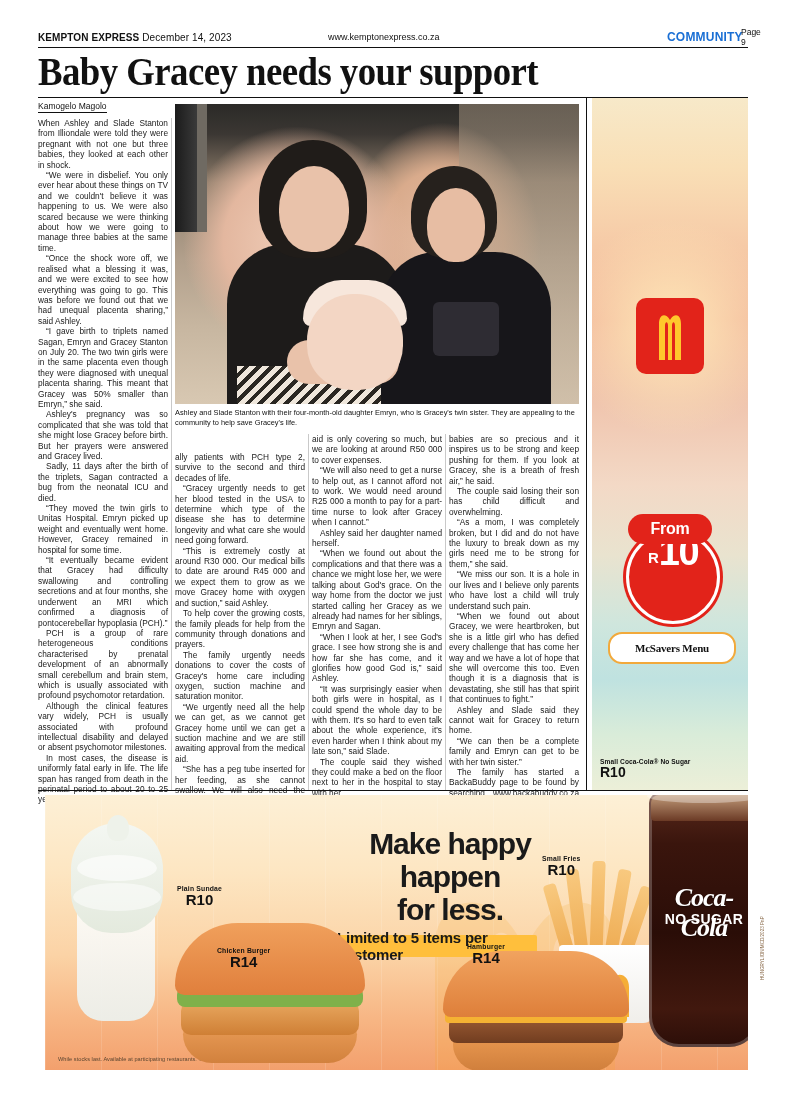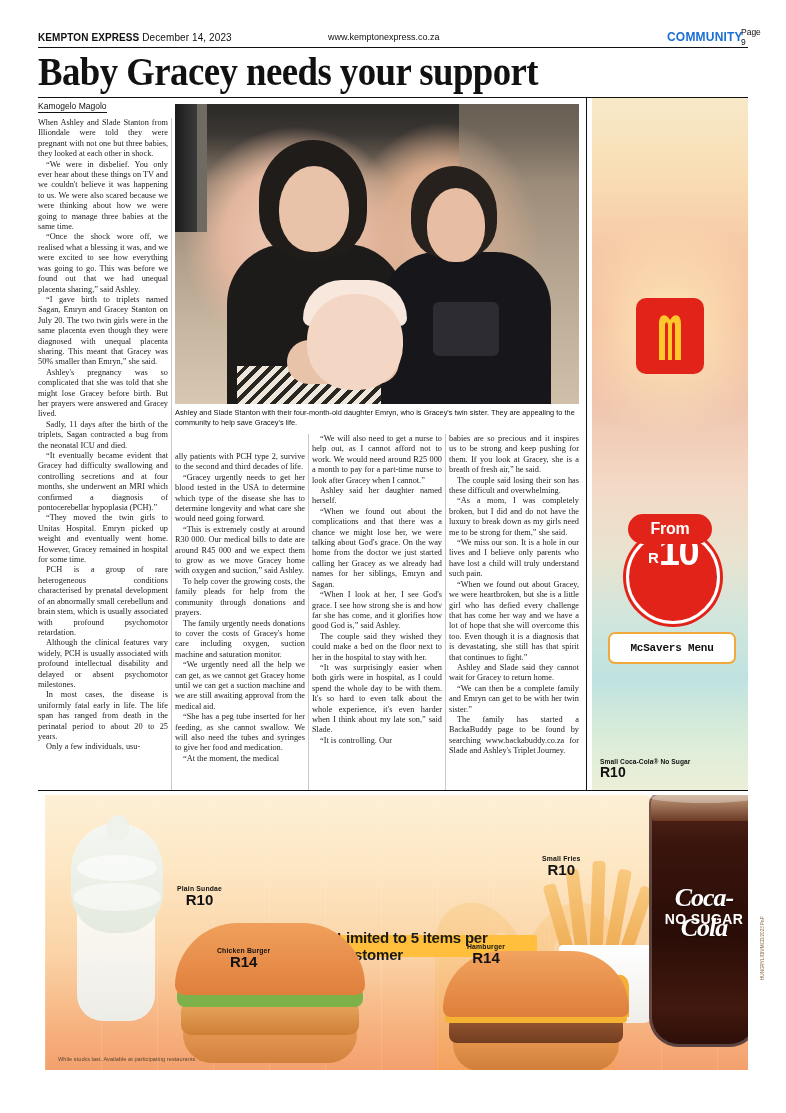--- a/index.html
+++ b/index.html
@@ -49,21 +49,21 @@
     padding-bottom:1px;
   }
 
   
   .col{
     position:absolute;
     font-size:8.3px;
     line-height:10.4px;
     color:#1a1a1a;
     text-align:justify;
-    font-family:Liberation Serif, serif;
+    font-family:Liberation Sans, sans-serif;
   }
   .col p{margin:0;text-indent:8px;}
   .col p.first{text-indent:0;}
 
   .col1{left:38px;top:118px;width:130px;height:672px;}
   .col2{left:175px;top:452px;width:130px;height:356px;}
   .col3{left:312px;top:434px;width:130px;height:356px;}
   .col4{left:449px;top:434px;width:130px;height:356px;}
 
   
@@ -157,23 +157,23 @@
     font-weight:700;font-size:15px;color:#fff;
     position:relative;top:-2px;
   }
   .r10-circle .num{
     font-family:"Liberation Sans", sans-serif;
     font-weight:700;font-size:38px;color:#fff;letter-spacing:-1.5px;
     line-height:1;
   }
   .mcsavers{
     position:absolute;left:16px;top:534px;width:124px;height:28px;
-    background:#fff;border:2px solid #f2a93b;border-radius:7px;
+    background:#fff;border:2px solid #f2a93b;border-radius:14px;
     display:flex;align-items:center;justify-content:center;
-    font-family:Liberation Mono, monospace;
+    font-family:Liberation Serif, serif;
     font-weight:700;font-size:11px;color:#111;letter-spacing:-.2px;
     z-index:3;
   }
 
   .coke-label{
     position:absolute;left:600px;top:758px;width:150px;text-align:left;
     font-family:"Liberation Sans", sans-serif;
     z-index:6;
   }
   .coke-label .nm{font-size:6.6px;font-weight:700;color:#111;letter-spacing:.1px;}
@@ -301,49 +301,50 @@
   </div>
   <div class="caption">Ashley and Slade Stanton with their four-month-old daughter Emryn, who is Gracey's twin sister. They are appealing to the community to help save Gracey's life.</div>
 
   <div class="col col1">
       <p class="first">When Ashley and Slade Stanton from Illiondale were told they were pregnant with not one but three babies, they looked at each other in shock.</p>
       <p>“We were in disbelief. You only ever hear about these things on TV and we couldn't believe it was happening to us. We were also scared because we were thinking about how we were going to manage three babies at the same time.</p>
       <p>“Once the shock wore off, we realised what a blessing it was, and we were excited to see how everything was going to go. This was before we found out that we had unequal placenta sharing,” said Ashley.</p>
       <p>“I gave birth to triplets named Sagan, Emryn and Gracey Stanton on July 20. The two twin girls were in the same placenta even though they were diagnosed with unequal placenta sharing. This meant that Gracey was 50% smaller than Emryn,” she said.</p>
       <p>Ashley's pregnancy was so complicated that she was told that she might lose Gracey before birth. But her prayers were answered and Gracey lived.</p>
       <p>Sadly, 11 days after the birth of the triplets, Sagan contracted a bug from the neonatal ICU and died.</p>
+      <p>“They moved the twin girls to Unitas Hospital. Emryn picked up weight and eventually went home. However, Gracey remained in hospital for some time.</p>
       <p>“It eventually became evident that Gracey had difficulty swallowing and controlling secretions and at four months, she underwent an MRI which confirmed a diagnosis of pontocerebellar hypoplasia (PCH).”</p>
-      <p>“They moved the twin girls to Unitas Hospital. Emryn picked up weight and eventually went home. However, Gracey remained in hospital for some time.</p>
       <p>PCH is a group of rare heterogeneous conditions characterised by prenatal development of an abnormally small cerebellum and brain stem, which is usually associated with profound psychomotor retardation.</p>
       <p>Although the clinical features vary widely, PCH is usually associated with profound intellectual disability and delayed or absent psychomotor milestones.</p>
       <p>In most cases, the disease is uniformly fatal early in life. The life span has ranged from death in the perinatal period to about 20 to 25 years.</p>
       <p>Only a few individuals, usu-</p>
     </div>
   <div class="col col2">
       <p class="first">ally patients with PCH type 2, survive to the second and third decades of life.</p>
       <p>“Gracey urgently needs to get her blood tested in the USA to determine which type of the disease she has to determine longevity and what care she would need going forward.</p>
       <p>“This is extremely costly at around R30 000. Our medical bills to date are around R45 000 and we expect them to grow as we move Gracey home with oxygen and suction,” said Ashley.</p>
       <p>To help cover the growing costs, the family pleads for help from the community through donations and prayers.</p>
       <p>The family urgently needs donations to cover the costs of Gracey's home care including oxygen, suction machine and saturation monitor.</p>
       <p>“We urgently need all the help we can get, as we cannot get Gracey home until we can get a suction machine and we are still awaiting approval from the medical aid.</p>
       <p>“She has a peg tube inserted for her feeding, as she cannot swallow. We will also need the tubes and syringes to give her food and medication.</p>
       <p>“At the moment, the medical</p>
     </div>
   <div class="col col3">
+      <p class="first">aid is only covering so much, but we are looking at around R50 000 to cover expenses.</p>
       <p>“We will also need to get a nurse to help out, as I cannot afford not to work. We would need around R25 000 a month to pay for a part-time nurse to look after Gracey when I cannot.”</p>
       <p>Ashley said her daughter named herself.</p>
       <p>“When we found out about the complications and that there was a chance we might lose her, we were talking about God's grace. On the way home from the doctor we just started calling her Gracey as we already had names for her siblings, Emryn and Sagan.</p>
       <p>“When I look at her, I see God's grace. I see how strong she is and how far she has come, and it glorifies how good God is,” said Ashley.</p>
+      <p>“It was surprisingly easier when both girls were in hospital, as I could spend the whole day to be with them. It's so hard to even talk about the whole experience, it's even harder when I think about my late son,” said Slade.</p>
       <p>The couple said they wished they could make a bed on the floor next to her in the hospital to stay with her.</p>
-      <p>“It was surprisingly easier when both girls were in hospital, as I could spend the whole day to be with them. It's so hard to even talk about the whole experience, it's even harder when I think about my late son,” said Slade.</p>
       <p>“It is controlling. Our</p>
     </div>
   <div class="col col4">
       <p class="first">babies are so precious and it inspires us to be strong and keep pushing for them. If you look at Gracey, she is a breath of fresh air,” he said.</p>
-      <p>The couple said losing their son has these difficult and overwhelming.</p>
+      <p>The couple said losing their son has child difficult and overwhelming.</p>
       <p>“As a mom, I was completely broken, but I did and do not have the luxury to break down as my girls need me to be strong for them,” she said.</p>
       <p>“We miss our son. It is a hole in our lives and I believe only parents who have lost a child will truly understand such pain.</p>
       <p>“When we found out about Gracey, we were heartbroken, but she is a little girl who has defied every challenge that has come her way and we have a lot of hope that she will overcome this too. Even though it is a diagnosis that is devastating, she still has that spirit that continues to fight.”</p>
       <p>Ashley and Slade said they cannot wait for Gracey to return home.</p>
       <p>“We can then be a complete family and Emryn can get to be with her twin sister.”</p>
       <p>The family has started a BackaBuddy page to be found by searching www.backabuddy.co.za for Slade and Ashley's Triplet Journey.</p>
     </div>
 
   <div class="vrule" style="left:171px;top:118px;height:672px;"></div>
   <div class="vrule" style="left:308px;top:434px;height:356px;"></div>
@@ -417,20 +418,25 @@
     </div>
 
     <div class="coke">
       <div class="glass"></div>
       <div class="foam"></div>
       <div class="rim"></div>
       <div class="script">Coca-Cola</div>
       <div class="nosugar">NO SUGAR</div>
     </div>
 
+    <div class="big-copy">
+      <div>Make happy</div>
+      <div>happen</div>
+      <div>for less.</div>
+    </div>
     <div class="limit-bar">Limited to 5 items per customer</div>
 
     <div class="pricetag" style="left:132px;top:90px;">
       <div class="nm">Plain Sundae</div>
       <div class="pr">R10</div>
     </div>
     <div class="pricetag" style="left:172px;top:152px;">
       <div class="nm">Chicken Burger</div>
       <div class="pr">R14</div>
     </div>

